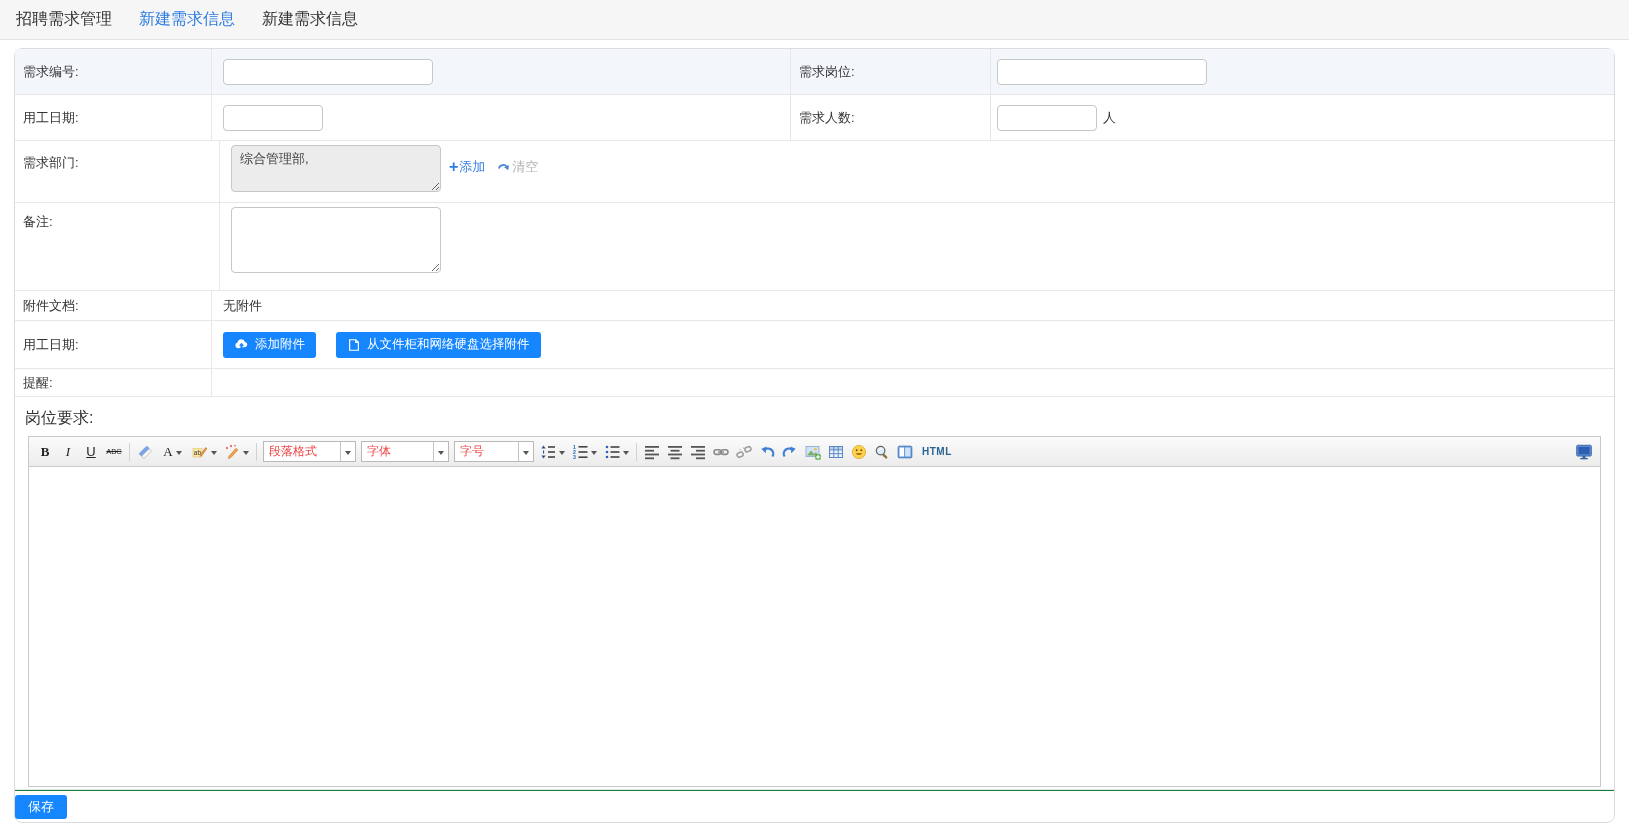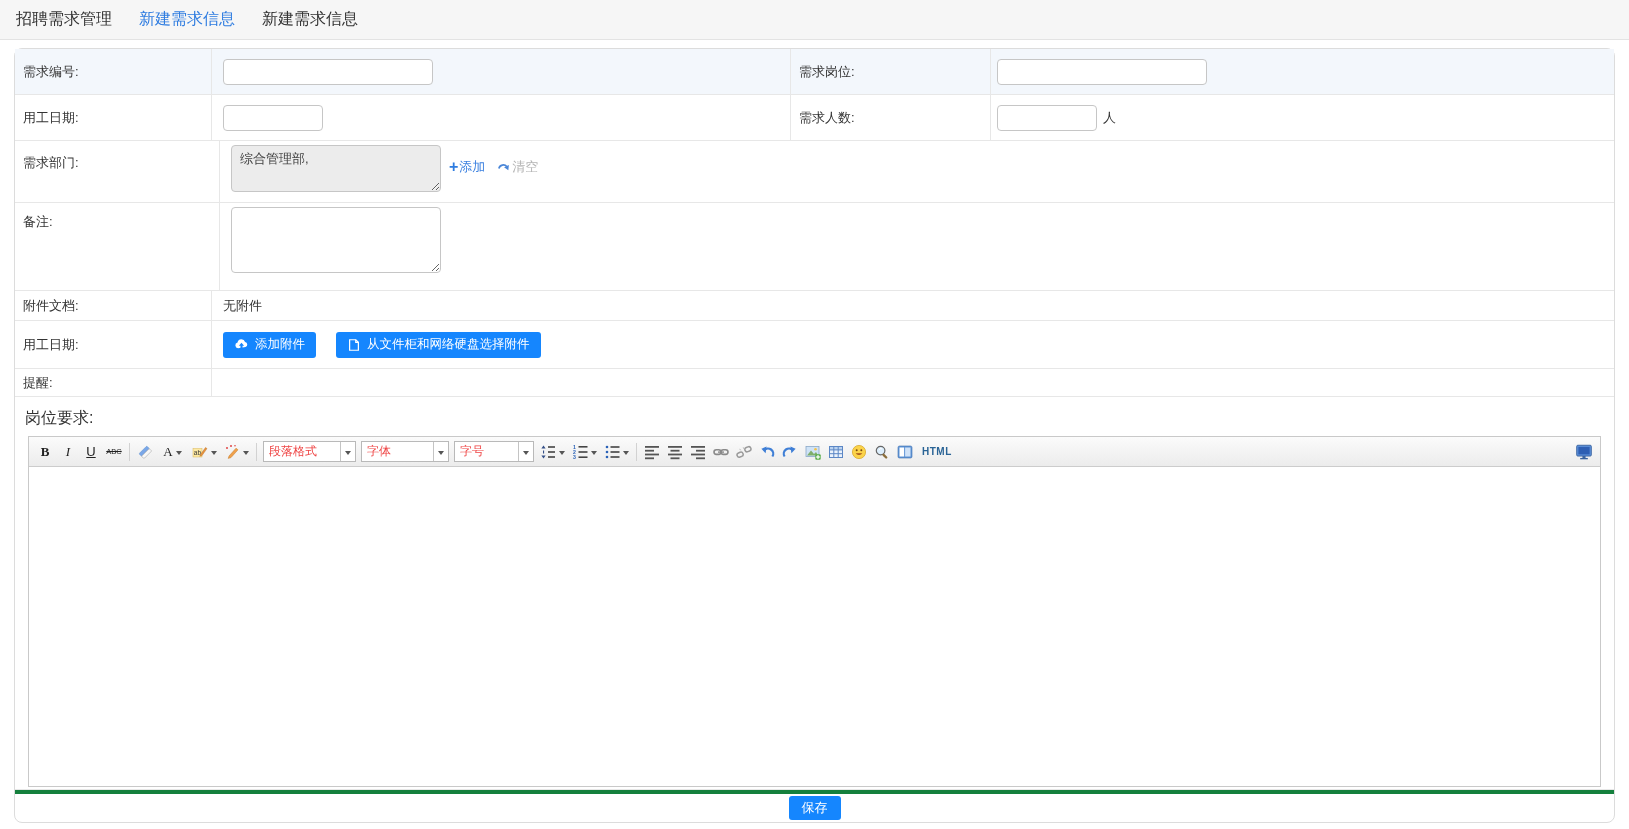--- a/index.html
+++ b/index.html
@@ -50,21 +50,21 @@
   .tsep { width:1px; height:18px; background:#d2d2d2; margin:0 3px; flex:none; }
   .tspacer { flex:1; }
   .tselect { height:21px; background:#fff; border:1px solid #b9b9b9; display:inline-flex;
              align-items:center; margin:0 2px; cursor:pointer; flex:none; }
   .tsel-label { flex:1; padding:0 5px; font-size:12px; color:#ef4444; white-space:nowrap; overflow:hidden; }
   .tsel-caret { width:15px; align-self:stretch; border-left:1px solid #c4c4c4; display:flex;
                 align-items:center; justify-content:center; }
   .tsel-caret::after { content:""; border:3.5px solid transparent; border-top:4.5px solid #555; margin-top:5px; }
   .dd { width:0; height:0; border:3px solid transparent; border-top:4px solid #555; margin:5px 0 0 3px; flex:none; }
   .editor-body { flex:1; background:#fff; }
-  .savebar { height:32px; display:flex; align-items:center; justify-content:center; border-top:4px solid #15803d; }
+  .savebar { height:32px; display:flex; align-items:center; justify-content:flex-start; border-top:1px solid #15803d; }
   .save { width:52px; height:24px; background:#1586fe; color:#fff; border:none; border-radius:3px;
           font-size:13px; cursor:pointer; font-family:"Liberation Sans","DejaVu Sans",sans-serif; }
   .tg { font-size:13px; color:#222; line-height:1; }
   .tg.serif { font-family:"Liberation Serif","DejaVu Serif",serif; }
 </style>
 </head>
 <body>
 
 <div class="tabbar">
   <span class="tab">招聘需求管理</span>

